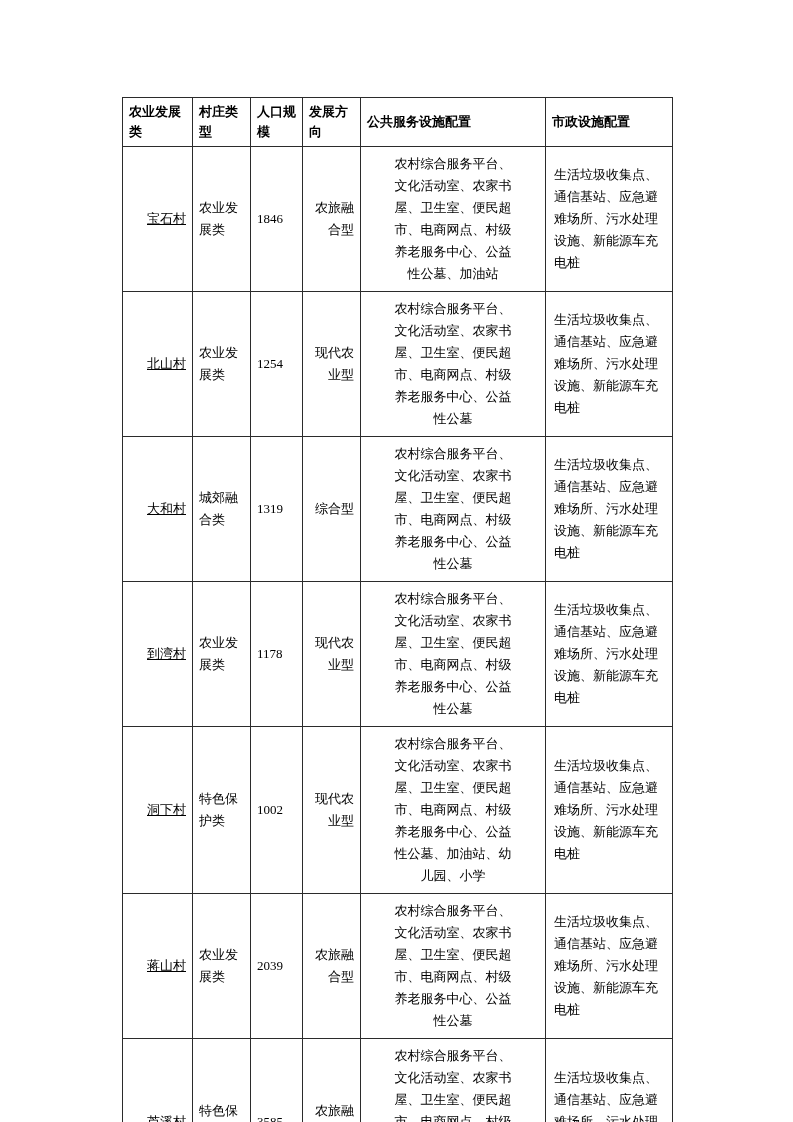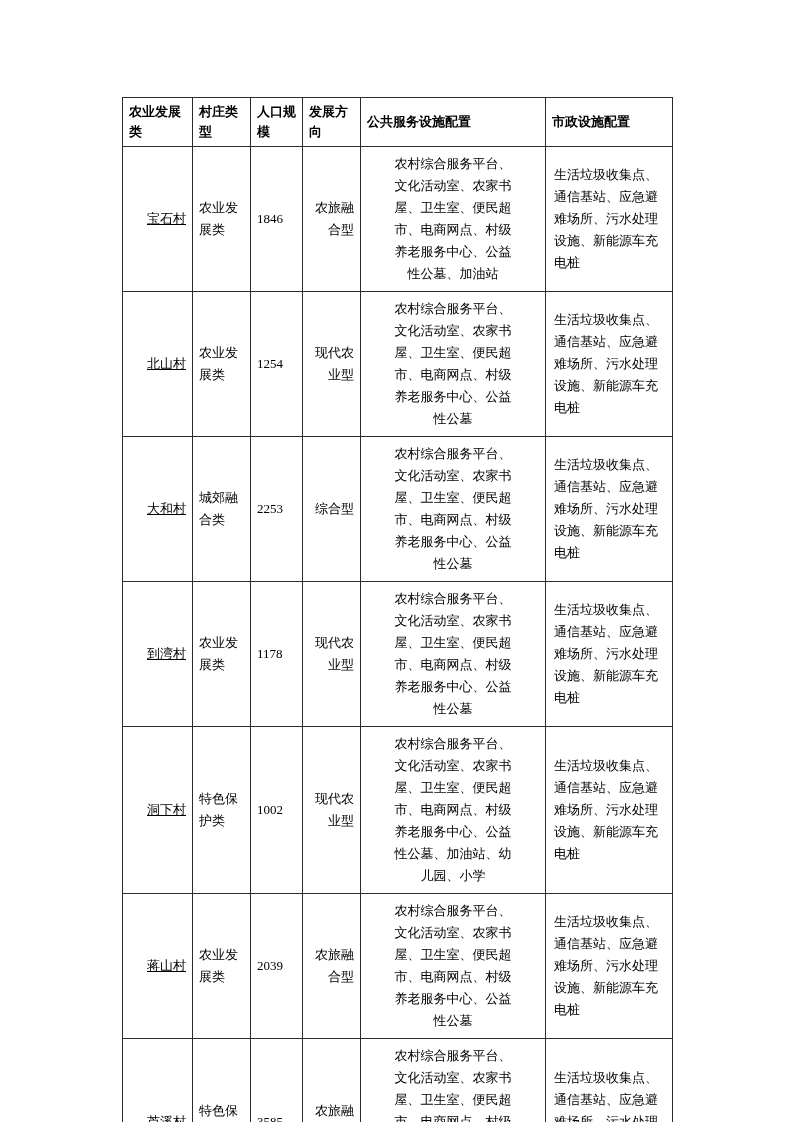--- a/index.html
+++ b/index.html
@@ -89,21 +89,21 @@
         <td class="c-region">北山村</td>
         <td class="c-type">农业发展类</td>
         <td class="c-pop">1254</td>
         <td class="c-dir">现代农业型</td>
         <td class="c-public">农村综合服务平台、文化活动室、农家书屋、卫生室、便民超市、电商网点、村级养老服务中心、公益性公墓</td>
         <td class="c-muni">生活垃圾收集点、通信基站、应急避难场所、污水处理设施、新能源车充电桩</td>
       </tr>
       <tr>
         <td class="c-region">大和村</td>
         <td class="c-type">城郊融合类</td>
-        <td class="c-pop">2253</td>
+        <td class="c-pop">1319</td>
         <td class="c-dir">综合型</td>
         <td class="c-public">农村综合服务平台、文化活动室、农家书屋、卫生室、便民超市、电商网点、村级养老服务中心、公益性公墓</td>
         <td class="c-muni">生活垃圾收集点、通信基站、应急避难场所、污水处理设施、新能源车充电桩</td>
       </tr>
       <tr>
         <td class="c-region">到湾村</td>
         <td class="c-type">农业发展类</td>
         <td class="c-pop">1178</td>
         <td class="c-dir">现代农业型</td>
         <td class="c-public">农村综合服务平台、文化活动室、农家书屋、卫生室、便民超市、电商网点、村级养老服务中心、公益性公墓</td>

